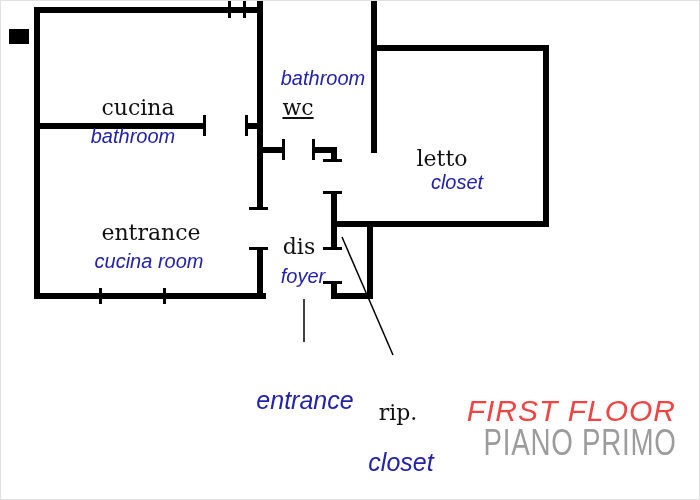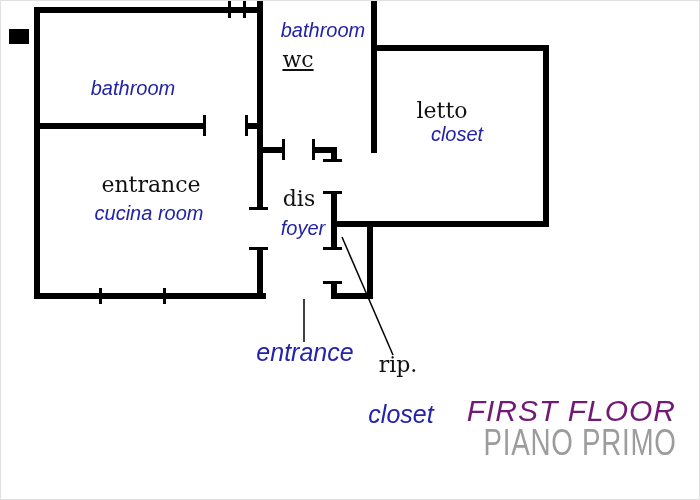--- a/index.html
+++ b/index.html
@@ -12,20 +12,21 @@
     border: 1px solid #e0e0e0;
     box-sizing: border-box;
     font-family: "Liberation Sans", sans-serif;
   }
   .plan-svg { position: absolute; left: 0; top: 0; }
   .lbl {
     position: absolute;
     transform: translate(-50%, -50%);
     white-space: nowrap;
     line-height: 1;
+    margin-top: 48px;
   }
   .it-label {
     font-family: "DejaVu Serif", "Liberation Serif", serif;
     font-size: 22px;
     color: #111111;
   }
   .en-label {
     font-family: "Liberation Sans", sans-serif;
     font-style: italic;
     font-size: 20px;
@@ -33,21 +34,21 @@
   }
   .en-small { font-size: 25px; }
   .title1 {
     position: absolute;
     right: 23px;
     top: 393px;
     font-family: "Liberation Sans", sans-serif;
     font-style: italic;
     font-size: 30px;
     letter-spacing: 1px;
-    color: #701a75;
+    color: #ef4444;
     white-space: nowrap;
   }
   .title2 {
     position: absolute;
     right: 22px;
     top: 423px;
     font-family: "Liberation Sans", sans-serif;
     font-size: 37px;
     line-height: 1;
     letter-spacing: 1px;
@@ -99,20 +100,21 @@
       <rect x="248" y="246" width="19" height="3"></rect>
       <rect x="98" y="287" width="3" height="16"></rect>
       <rect x="162" y="287" width="3" height="16"></rect>
     </g>
     <g stroke="#000000" stroke-width="1.5">
       <line x1="303" y1="298" x2="303" y2="341"></line>
       <line x1="341" y1="236" x2="392" y2="354"></line>
     </g>
   </svg>
 
+  <div class="lbl it-label" style="left:137px; top:59px;">cucina</div>
   <div class="lbl en-label" style="left:132px; top:87px;">bathroom</div>
 
   <div class="lbl en-label" style="left:322px; top:29px;">bathroom</div>
   <div class="lbl it-label" style="left:297px; top:59px;text-decoration:underline;">wc</div>
 
   <div class="lbl it-label" style="left:441px; top:110px;">letto</div>
   <div class="lbl en-label" style="left:456px; top:133px;">closet</div>
 
   <div class="lbl it-label" style="left:150px; top:184px;">entrance</div>
   <div class="lbl en-label" style="left:148px; top:212px;">cucina room</div>

